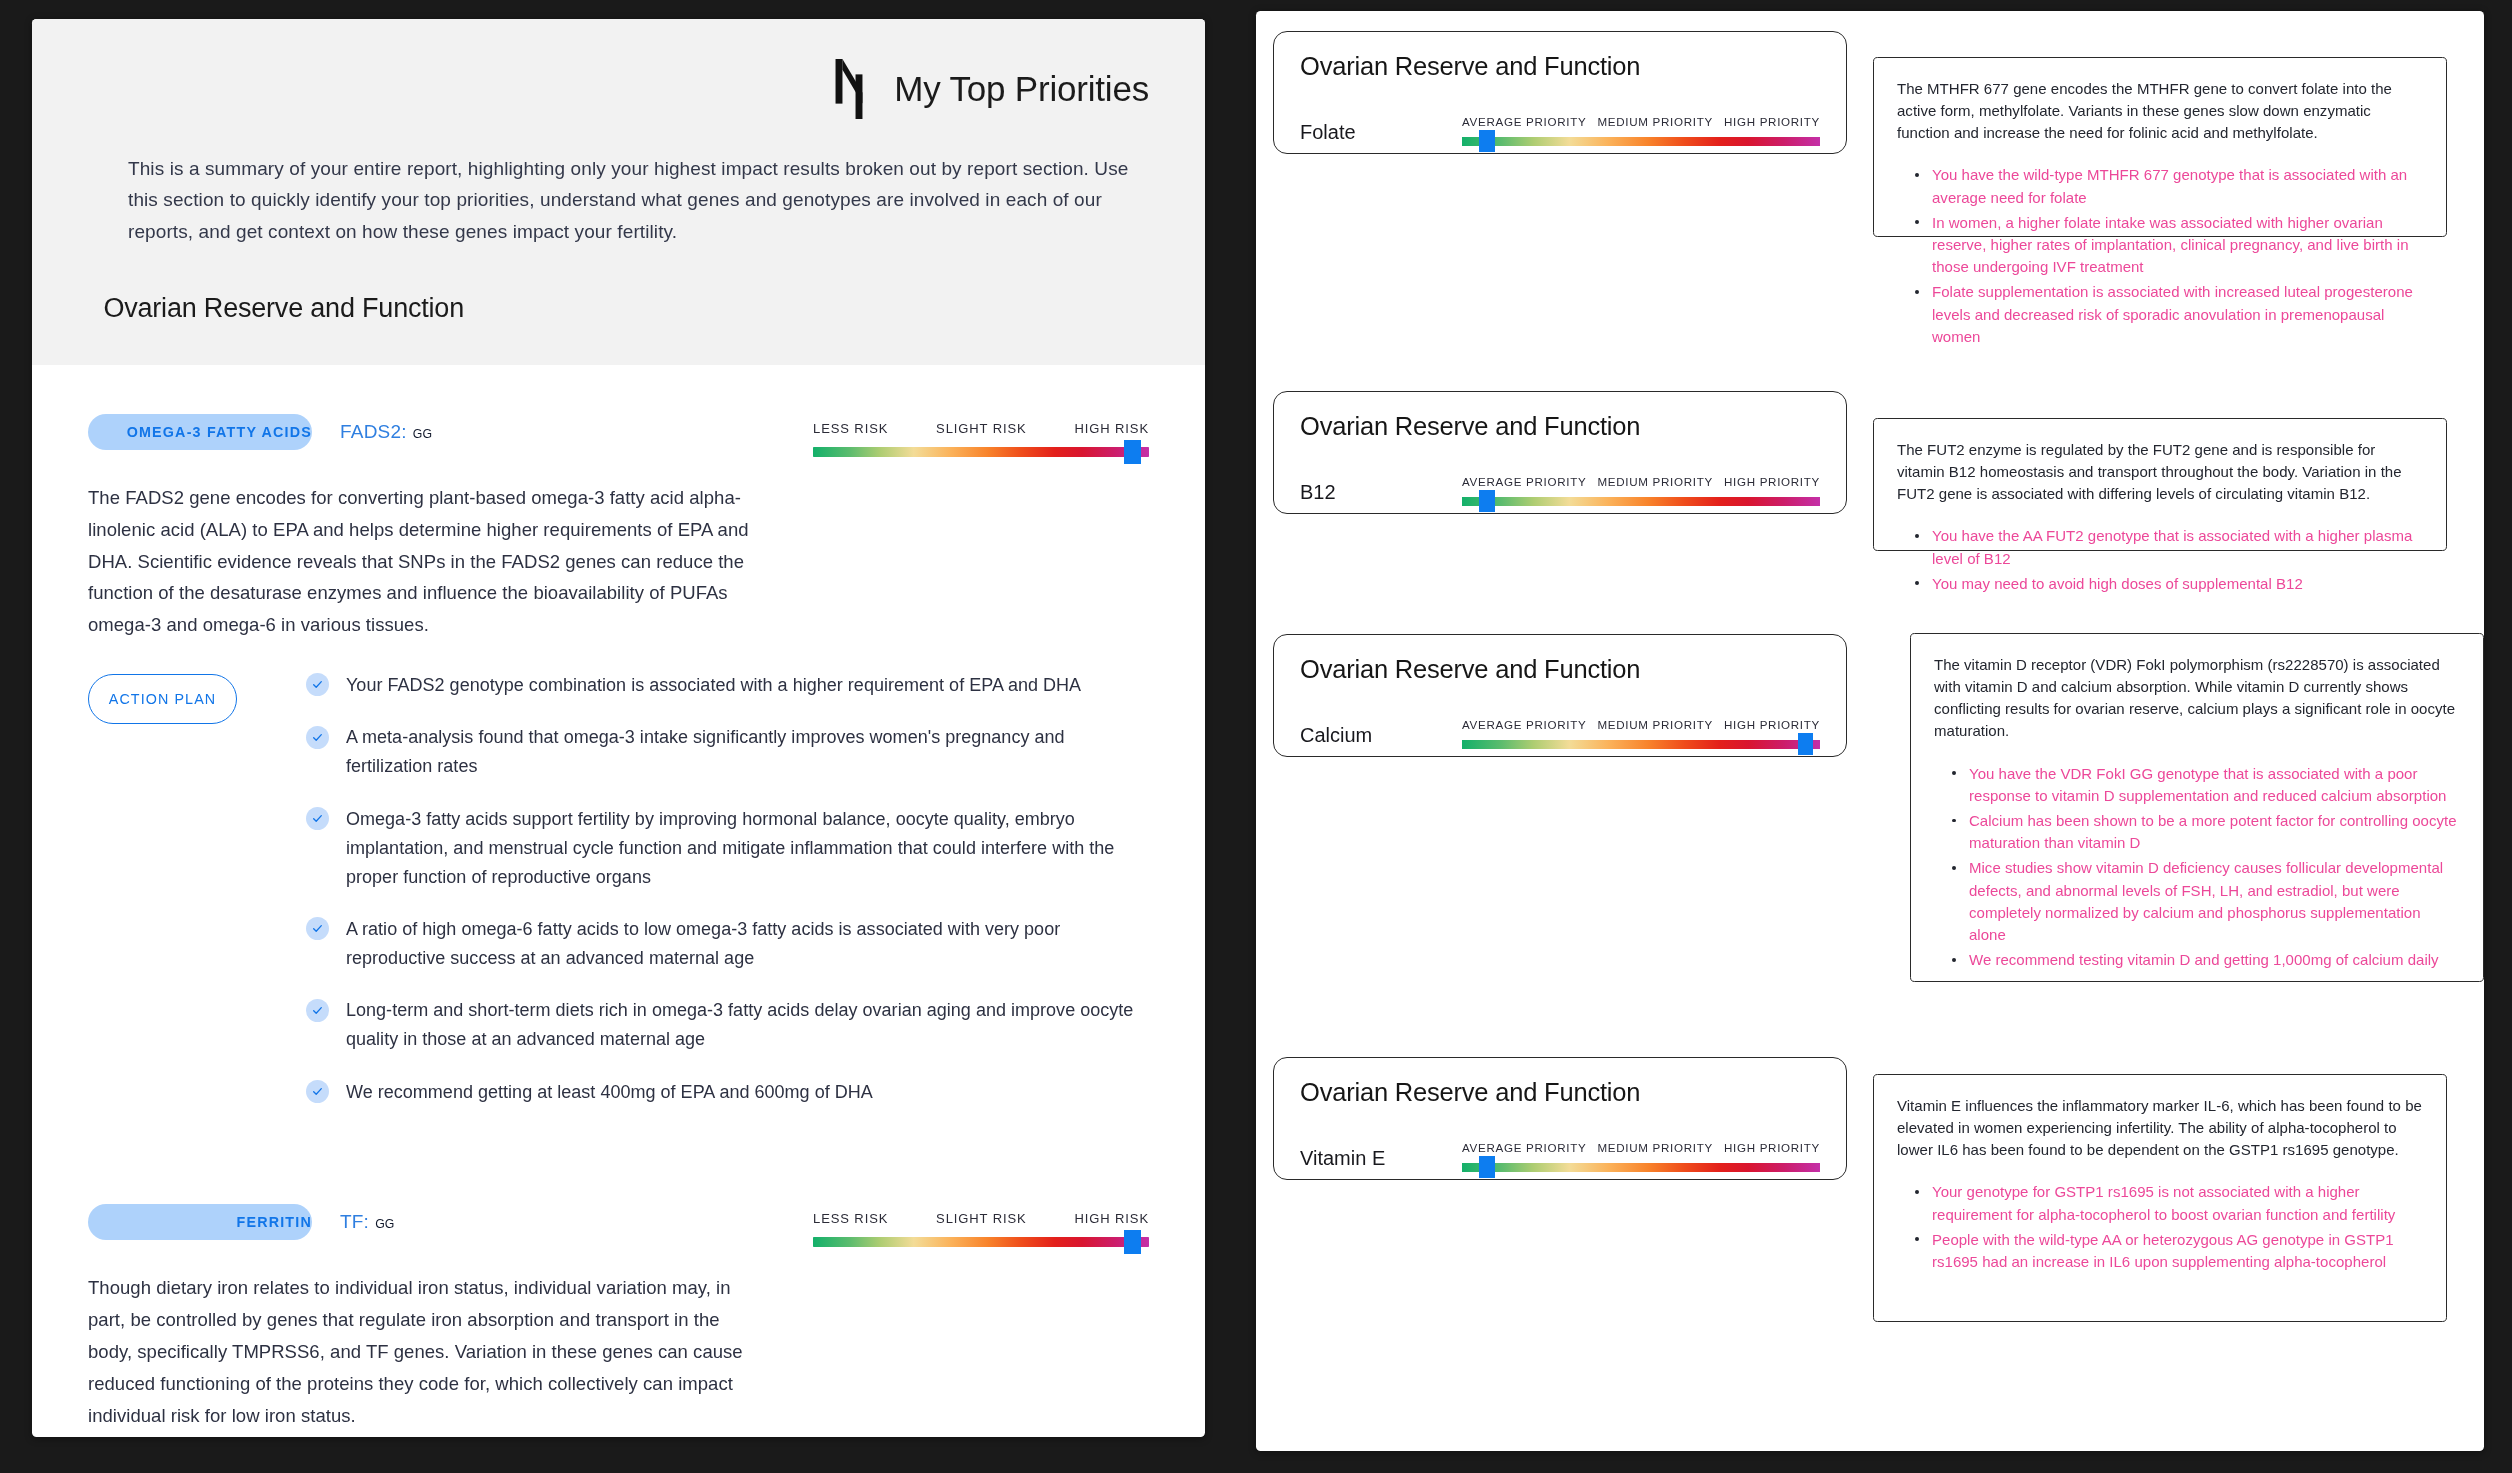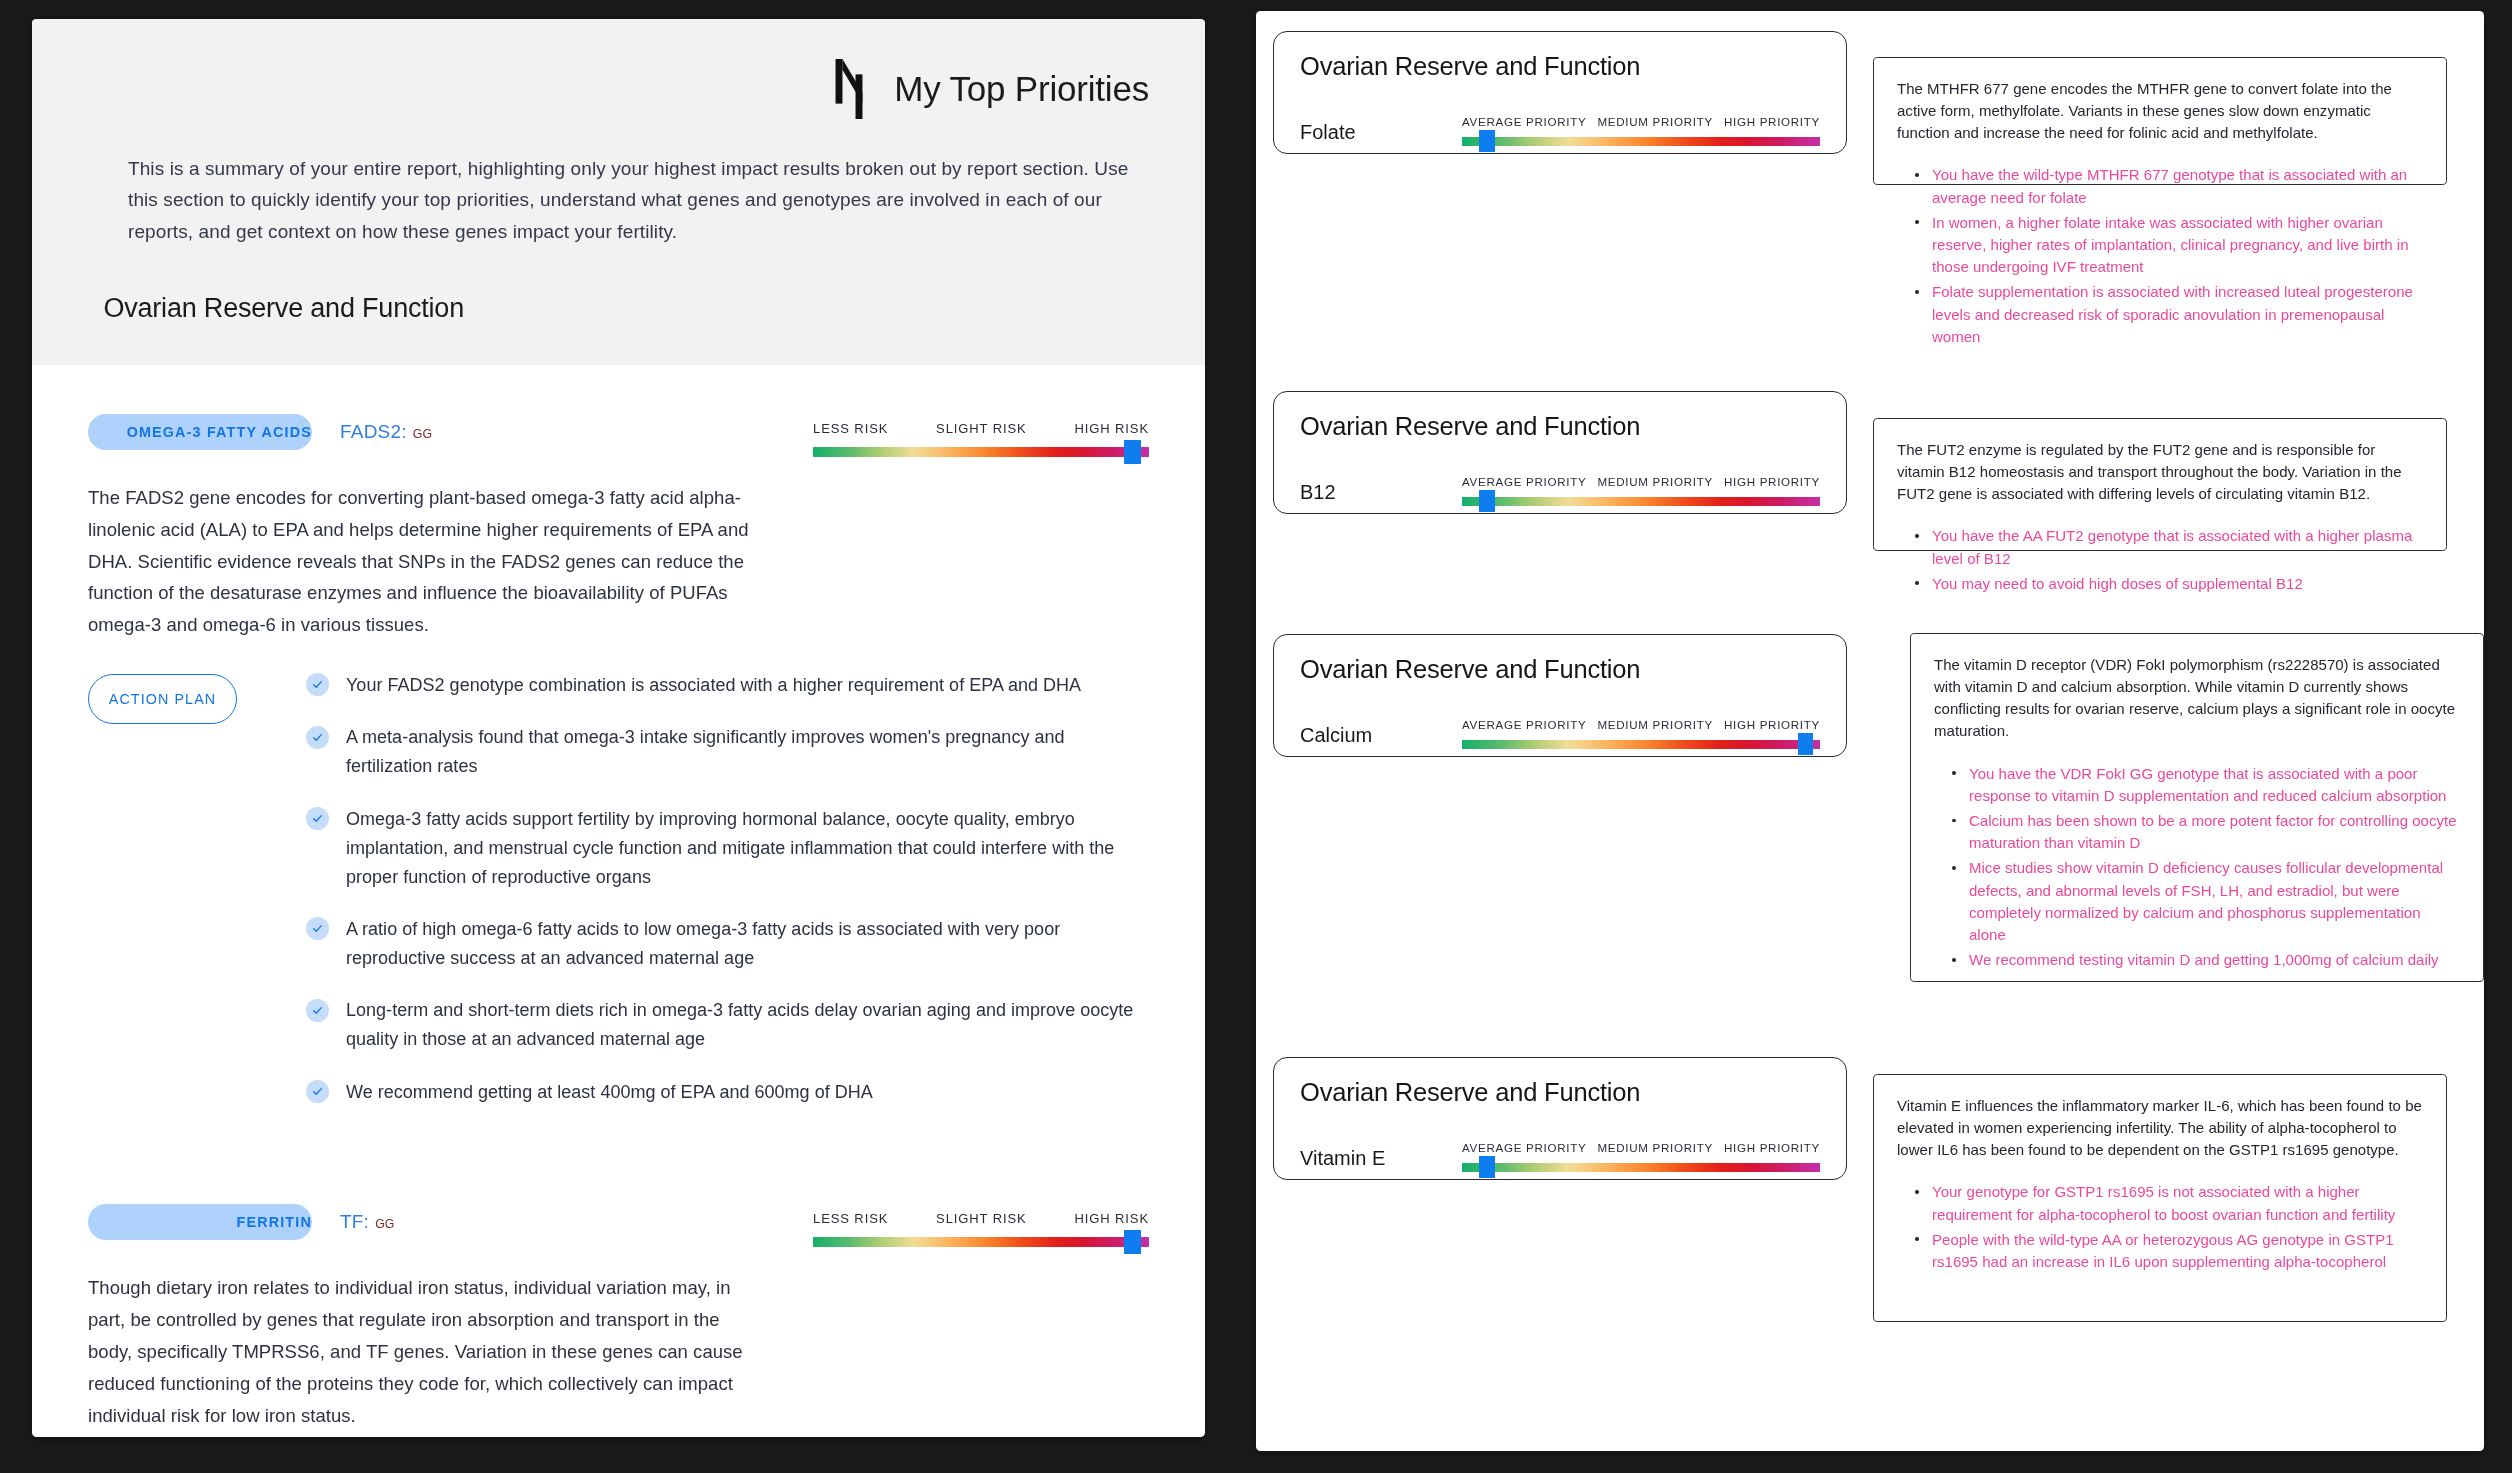--- a/index.html
+++ b/index.html
@@ -37,21 +37,21 @@
   .result-block{padding-top:49px;}
   .result-top{display:flex;align-items:flex-start;}
   .left-col{width:694px;}
   .pill-row{display:flex;align-items:center;gap:28px;}
   .pill{
     background:#aed2fb;color:#1175e8;border-radius:771px;
     font-size:14.3px;letter-spacing:1.2px;font-weight:700;
     padding:10px 0;width:224px;text-align:right;
   }
   .gene-label{font-size:19px;color:#2f7fe0;letter-spacing:0.2px;}
-  .gene-value{color:#7f1d1d;margin-left:6.2px;}
+  .gene-value{color:#0f172a;margin-left:6.2px;}
 
   .gauge-wrap{margin-left:auto;padding-top:7.7px;width:336px;}
   .gauge-labels{display:flex;justify-content:space-between;font-size:13px;
     letter-spacing:0.9px;color:#2b2b37;margin-bottom:10.8px;}
   .gauge-track{position:relative;height:10px;border-radius:0.8px;
     background:linear-gradient(90deg,#13b06a 0%,#5cbc6e 11%,#aecd72 20%,#f3dc97 30%,
       #fbb25a 41%,#f8832b 52%,#ef4d1b 62%,#e3201b 72%,#d9152f 80%,#cc1d6a 90%,#c430a8 100%);}
   .gauge-mark{position:absolute;top:-7px;width:17px;height:24px;background:#0d7df0;}
 
   .desc{
@@ -299,21 +299,21 @@
                 <span>AVERAGE PRIORITY</span>
                 <span>MEDIUM PRIORITY</span>
                 <span>HIGH PRIORITY</span>
               </div>
               <div class="prio-track">
                 <div class="prio-mark" style="left: calc(7% - 7.7px);"></div>
               </div>
             </div>
           </div>
         </div>
-        <div class="info-card" style="top: 46px; height: 128px;">
+        <div class="info-card" style="top: 46px; height: 180px;">
           <div class="info-para">The MTHFR 677 gene encodes the MTHFR gene to convert folate into the active form, methylfolate. Variants in these genes slow down enzymatic function and increase the need for folinic acid and methylfolate.</div>
           <ul class="info-list">
             <li>You have the wild-type MTHFR 677 genotype that is associated with an average need for folate</li>
             <li>In women, a higher folate intake was associated with higher ovarian reserve, higher rates of implantation, clinical pregnancy, and live birth in those undergoing IVF treatment</li>
             <li>Folate supplementation is associated with increased luteal progesterone levels and decreased risk of sporadic anovulation in premenopausal women</li>
           </ul>
         </div>
         <div class="info-card" style="top: 407px; height: 133px;">
           <div class="info-para">The FUT2 enzyme is regulated by the FUT2 gene and is responsible for vitamin B12 homeostasis and transport throughout the body. Variation in the FUT2 gene is associated with differing levels of circulating vitamin B12.</div>
           <ul class="info-list">

